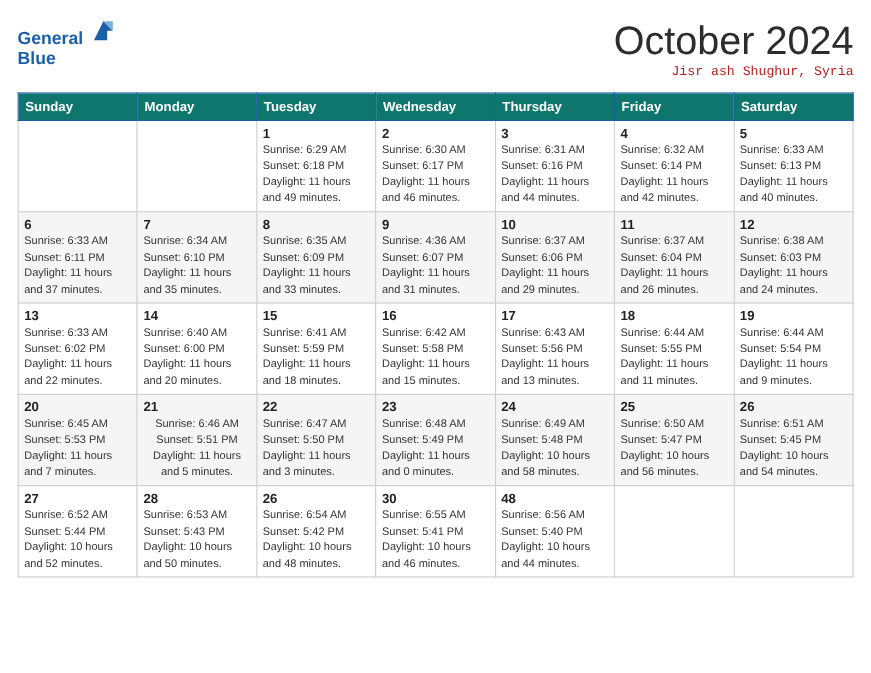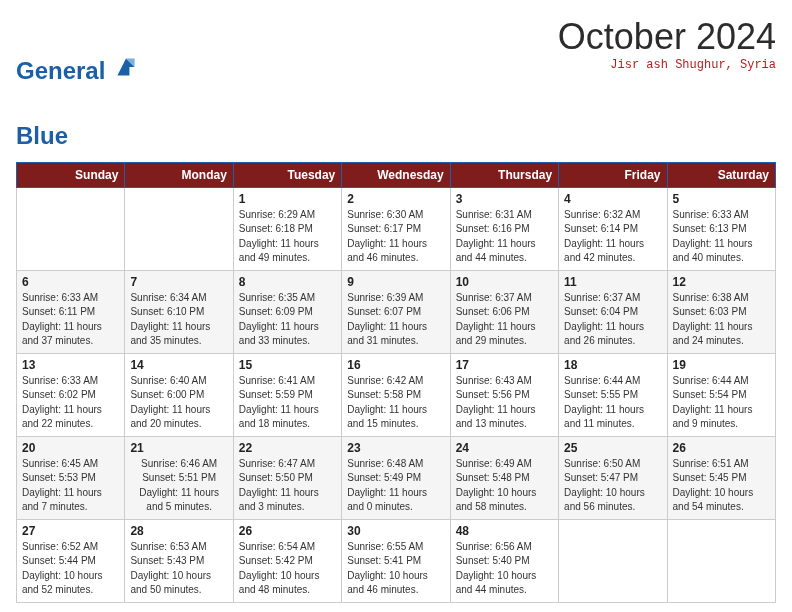--- a/index.html
+++ b/index.html
@@ -14,25 +14,24 @@
       display: flex;
       justify-content: space-between;
       align-items: flex-start;
       margin-bottom: 12px;
     }
     .logo {
       display: flex;
       align-items: center;
     }
     .logo-text {
-      font-size: 24px;
+      font-size: 16px;
       font-weight: bold;
       color: #2c2c2c;
       line-height: 1.1;
-      margin-top: 39px;
     }
     .logo-text span {
       color: #1a5fa8;
     }
     .logo-icon {
       width: 24px;
       height: 24px;
       margin-left: 2px;
     }
     .title-block {
@@ -47,23 +46,23 @@
       font-size: 12px;
       color: #b91c1c;
       font-family: Liberation Mono, monospace;
     }
     .calendar {
       width: 100%;
       border-collapse: collapse;
       font-size: 10.5px;
     }
     .calendar th {
-      background: #7f1d1d;
+      background: #0f766e;
       color: #fff;
-      text-align: right;
+      text-align: left;
       padding: 5px 6px;
       font-size: 12px;
       font-weight: bold;
       border: 1px solid #1a5fa8;
     }
     .calendar td {
       border: 1px solid #ccc;
       vertical-align: top;
       padding: 4px 5px;
       width: 108px;
@@ -175,21 +174,21 @@
 Daylight: 11 hours and 35 minutes.</div>
         </td>
         <td>
           <div class="day-num">8</div>
           <div class="day-info" style="white-space: pre-line;">Sunrise: 6:35 AM
 Sunset: 6:09 PM
 Daylight: 11 hours and 33 minutes.</div>
         </td>
         <td>
           <div class="day-num">9</div>
-          <div class="day-info" style="white-space: pre-line;">Sunrise: 6:39 AM
+          <div class="day-info" style="white-space: pre-line;">Sunrise: 4:36 AM
 Sunset: 6:07 PM
 Daylight: 11 hours and 31 minutes.</div>
         </td>
         <td>
           <div class="day-num">10</div>
           <div class="day-info" style="white-space: pre-line;">Sunrise: 6:37 AM
 Sunset: 6:06 PM
 Daylight: 11 hours and 29 minutes.</div>
         </td>
         <td>

